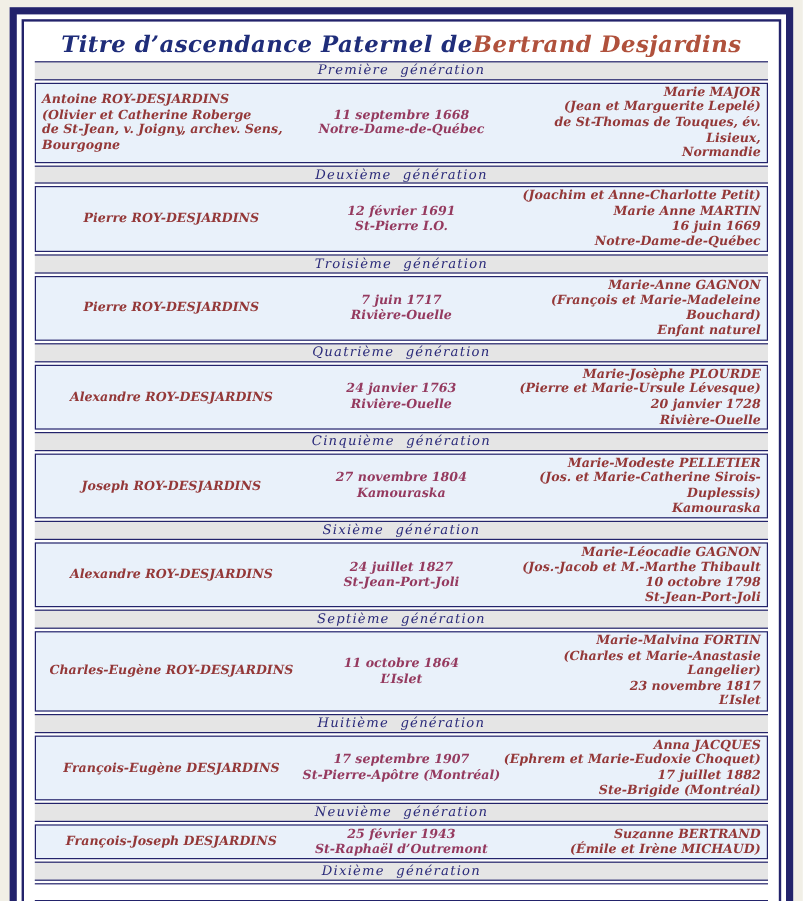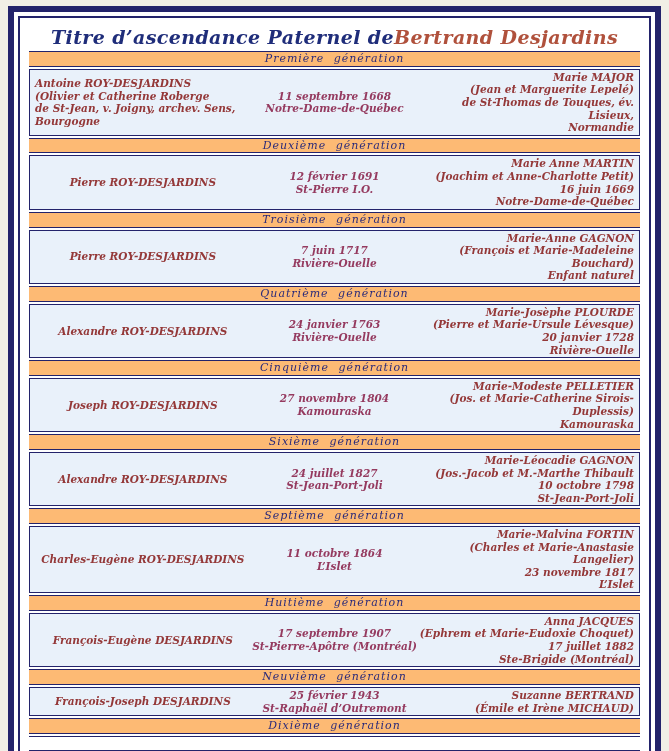--- a/index.html
+++ b/index.html
@@ -37,21 +37,21 @@
     border-bottom:1px solid #23236b;
     text-align:center;
     font-style:italic;
     font-size:11px;
     color:#2a2a7a;
     letter-spacing:1px;
     word-spacing:5px;
     padding:0;
     line-height:1.25;
     margin-bottom:2px;
-    background:#fdba74;
+    background:#e5e5e5;
   }
   .gen-box{
     display:flex;
     border:1px solid #23236b;
     background:#e9f1fa;
     font-size:10.5px;
     font-weight:bold;
     font-style:italic;
     line-height:1.2;
     padding:1px 5px;
@@ -117,22 +117,22 @@
   </div>
   <div class="gen-box">
     <div class="gen-col col-left">
             <div>Pierre ROY-DESJARDINS</div>
           </div>
     <div class="gen-col col-center">
             <div>12 février 1691</div>
             <div>St-Pierre I.O.</div>
           </div>
     <div class="gen-col col-right">
+            <div>(Joachim et Anne-Charlotte Petit)</div>
             <div>Marie Anne MARTIN</div>
-            <div>(Joachim et Anne-Charlotte Petit)</div>
             <div>16 juin 1669</div>
             <div>Notre-Dame-de-Québec</div>
           </div>
   </div>
 
   <div class="gen-header">
     <span>Troisième génération</span>
   </div>
   <div class="gen-box">
     <div class="gen-col col-left">

